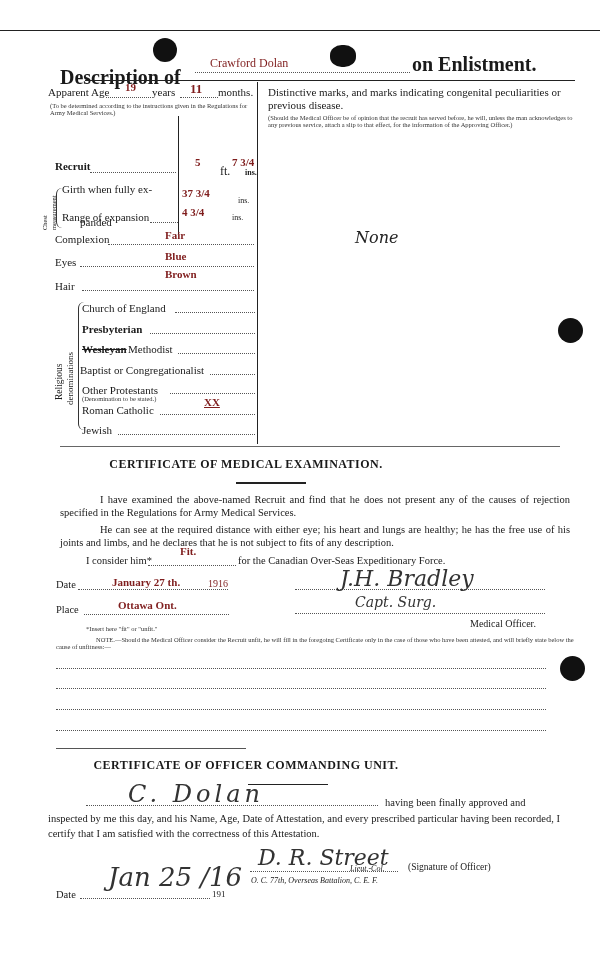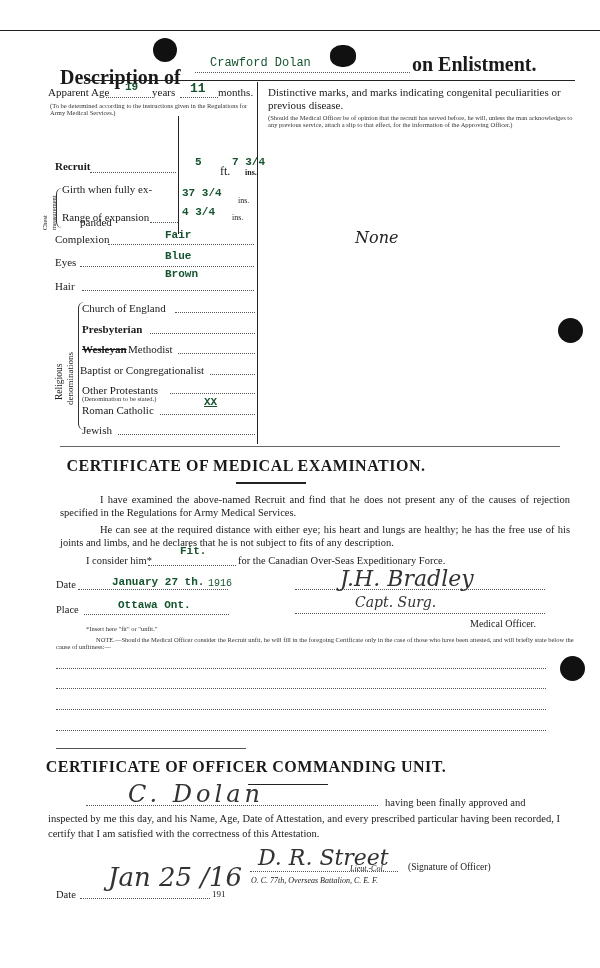--- a/index.html
+++ b/index.html
@@ -3,26 +3,26 @@
 <meta charset="utf-8">
 <style>
   * { box-sizing: border-box; margin: 0; padding: 0; }
   html, body { width: 600px; height: 968px; background: #ffffff; overflow: hidden; }
   body { position: relative; font-family: "Liberation Serif", "DejaVu Serif", serif; color: #1a1a1a; }
   .abs { position: absolute; }
   .hole { position: absolute; background: #111; border-radius: 50%; }
   .rule { position: absolute; height: 1px; background: #222; }
   .vrule { position: absolute; width: 1px; background: #222; }
   .dots { position: absolute; border-bottom: 1px dotted #555; height: 1px; }
-  .typed { font-family: Liberation Mono, monospace; font-weight: bold; color: #14532d; }
+  .typed { font-family: Liberation Serif, serif; font-weight: bold; color: #7f1d1d; }
   .hand { font-family: "DejaVu Serif", serif; font-style: italic; color: #222; }
   .small { font-size: 6.5px; line-height: 7px; color: #333; }
   .label { font-size: 11px; }
   .title { font-family: "Liberation Serif", serif; font-weight: bold; font-size: 20px; }
-  .cert-title { font-weight: bold; font-size: 16px; letter-spacing: 0.5px; text-align: center; width: 492px; left: 0; }
+  .cert-title { font-weight: bold; font-size: 12px; letter-spacing: 0.5px; text-align: center; width: 492px; left: 0; }
   .body-text { font-size: 10.5px; line-height: 13px; }
   .vert { position: absolute; writing-mode: vertical-rl; transform: rotate(180deg); font-size: 9px; line-height: 9px; }
   .brace { position: absolute; border-left: 1px solid #333; border-radius: 6px 0 0 6px; }
   .sig { position: absolute; font-family: "DejaVu Serif", serif; font-style: italic; color: #333; }
 </style>
 </head>
 <body>
 
 <div class="hole" style="left:153px;top:38px;width:24px;height:24px;"></div>
 <div class="hole" style="left:330px;top:45px;width:26px;height:22px;border-radius:45%;"></div>

